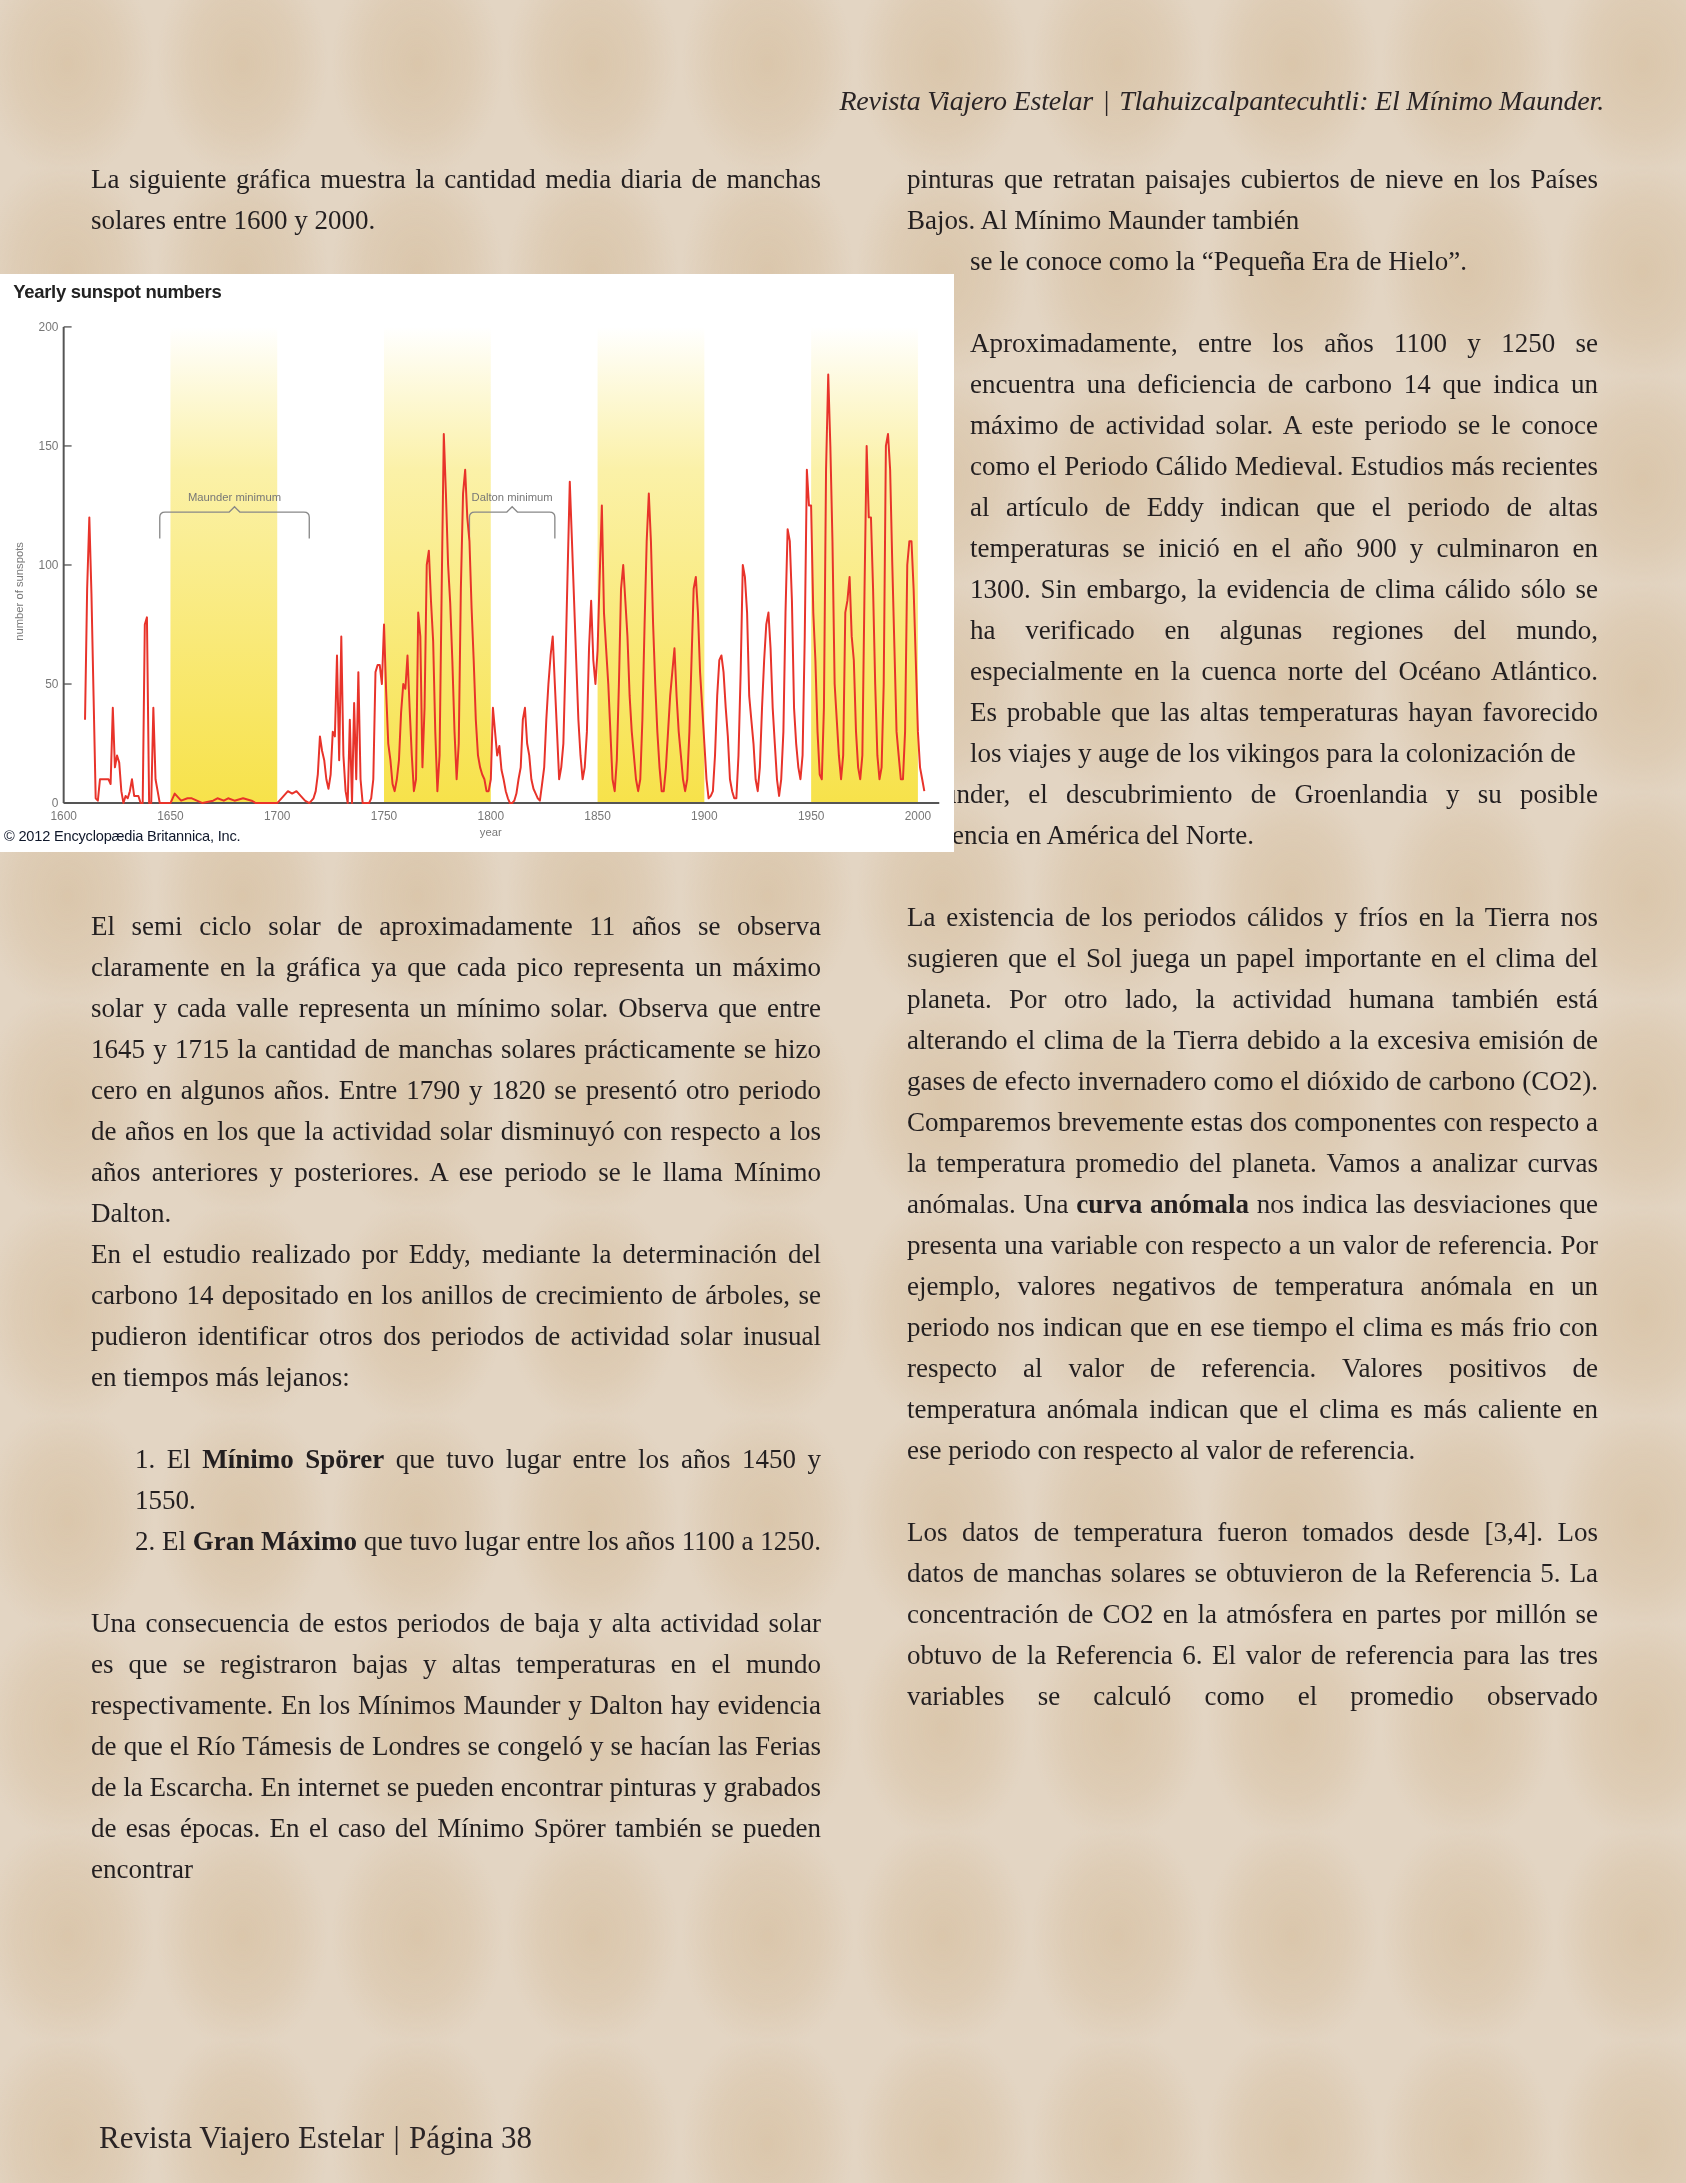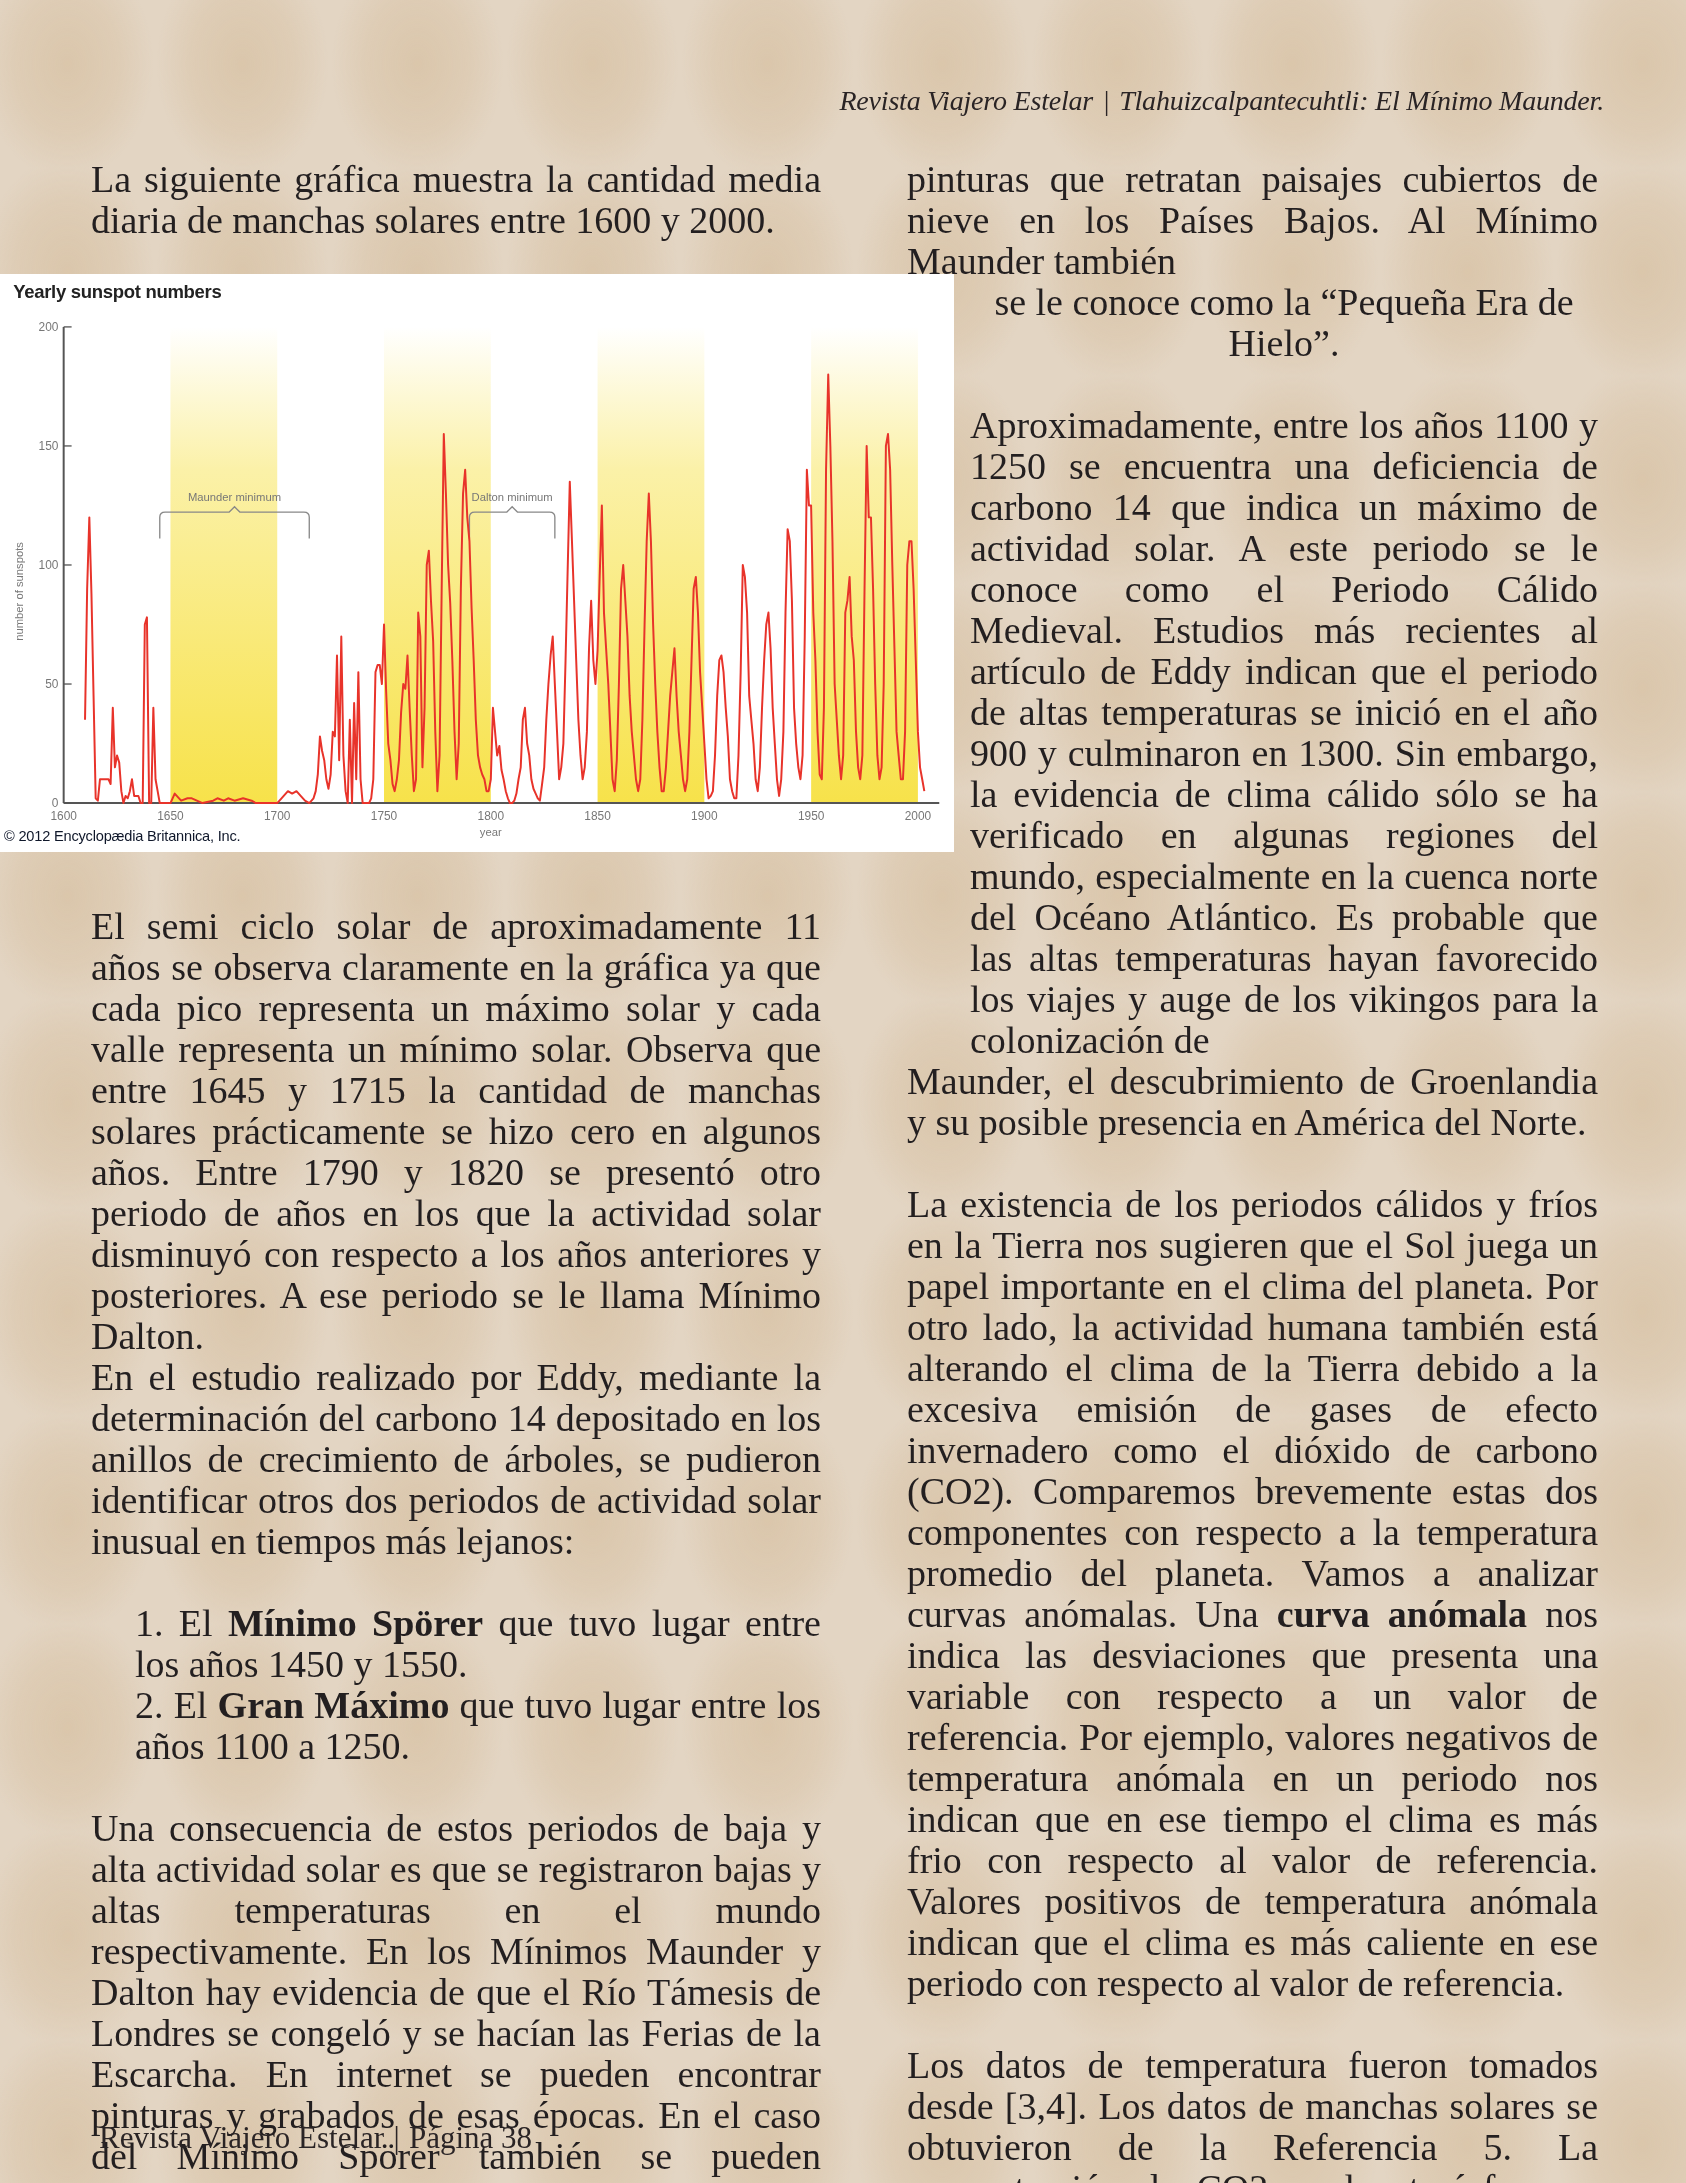--- a/index.html
+++ b/index.html
@@ -11,21 +11,21 @@
   }
   .bg-orbs { position: absolute; inset: 0; z-index: 0;
     background-image: radial-gradient(ellipse 86px 116px at 50% 50%, rgba(196,160,110,0.28) 0%, rgba(196,160,110,0.16) 60%, rgba(196,160,110,0) 100%);
     background-size: 175px 208px; background-position: -20px -40px; }
   .page-header { position: absolute; top: 85px; right: 83px; z-index: 2;
     font-style: italic; font-size: 28px; color: #2a2425; letter-spacing: -0.2px; }
   .page-header .sep { margin: 0 9.3px; }
   .page-footer { position: absolute; top: 2120px; left: 99px; z-index: 2;
     font-size: 31px; color: #2a2425; }
   .page-footer .sep { margin: 0 9.3px; }
-  .col { position: absolute; z-index: 2; font-size: 38px; line-height: 41px; text-align: justify; }
+  .col { position: absolute; z-index: 2; font-size: 27px; line-height: 41px; text-align: justify; }
   .col p { margin: 0; }
   .col-left { left: 91px; width: 730px; }
   .col-right { left: 907px; width: 691px; }
   .indent-block { margin-left: 63px !important; }
   .list { margin-left: 44px !important; }
   b { font-weight: bold; }
   .last-line { text-align-last: justify; }
 
   
   .chart-box { position: absolute; left: 0; top: 274px; width: 954px; height: 578px;
@@ -98,21 +98,21 @@
   <p>En el estudio realizado por Eddy, mediante la determinación del carbono 14 depositado en los anillos de crecimiento de árboles, se pudieron identificar otros dos periodos de actividad solar inusual en tiempos más lejanos:</p>
   <p style="height:41px;"></p>
   <p class="list"><span>1. El </span><b>Mínimo Spörer</b><span> que tuvo lugar entre los años 1450 y 1550.</span></p>
   <p class="list"><span>2. El </span><b>Gran Máximo</b><span> que tuvo lugar entre los años 1100 a 1250.</span></p>
   <p style="height:41px;"></p>
   <p class="last-line">Una consecuencia de estos periodos de baja y alta actividad solar es que se registraron bajas y altas temperaturas en el mundo respectivamente. En los Mínimos Maunder y Dalton hay evidencia de que el Río Támesis de Londres se congeló y se hacían las Ferias de la Escarcha. En internet se pueden encontrar pinturas y grabados de esas épocas. En el caso del Mínimo Spörer también se pueden encontrar</p>
 </div>
 
 <div class="col col-right" style="top:159px;">
   <p><span>pinturas que retratan paisajes cubiertos de nieve en los Países Bajos. Al Mínimo Maunder también</span></p>
-  <p class="indent-block" style="text-align:center;">se le conoce como la “Pequeña Era de Hielo”.</p>
+  <p class="indent-block" style="text-align:left;">se le conoce como la “Pequeña Era de Hielo”.</p>
   <p style="height:41px;"></p>
   <p class="indent-block">Aproximadamente, entre los años 1100 y 1250 se encuentra una deficiencia de carbono 14 que indica un máximo de actividad solar. A este periodo se le conoce como el Periodo Cálido Medieval. Estudios más recientes al artículo de Eddy indican que el periodo de altas temperaturas se inició en el año 900 y culminaron en 1300. Sin embargo, la evidencia de clima cálido sólo se ha verificado en algunas regiones del mundo, especialmente en la cuenca norte del Océano Atlántico. Es probable que las altas temperaturas hayan favorecido los viajes y auge de los vikingos para la colonización de</p>
   <p>Maunder, el descubrimiento de Groenlandia y su posible presencia en América del Norte.</p>
   <p style="height:41px;"></p>
   <p><span>La existencia de los periodos cálidos y fríos en la Tierra nos sugieren que el Sol juega un papel importante en el clima del planeta. Por otro lado, la actividad humana también está alterando el clima de la Tierra debido a la excesiva emisión de gases de efecto invernadero como el dióxido de carbono (CO2). Comparemos brevemente estas dos componentes con respecto a la temperatura promedio del planeta. Vamos a analizar curvas anómalas. Una </span><b>curva anómala</b><span> nos indica las desviaciones que presenta una variable con respecto a un valor de referencia. Por ejemplo, valores negativos de temperatura anómala en un periodo nos indican que en ese tiempo el clima es más frio con respecto al valor de referencia. Valores positivos de temperatura anómala indican que el clima es más caliente en ese periodo con respecto al valor de referencia.</span></p>
   <p style="height:41px;"></p>
   <p class="last-line">Los datos de temperatura fueron tomados desde [3,4]. Los datos de manchas solares se obtuvieron de la Referencia 5. La concentración de CO2 en la atmósfera en partes por millón se obtuvo de la Referencia 6. El valor de referencia para las tres variables se calculó como el promedio observado</p>
 </div>
 
 <div class="page-footer">

